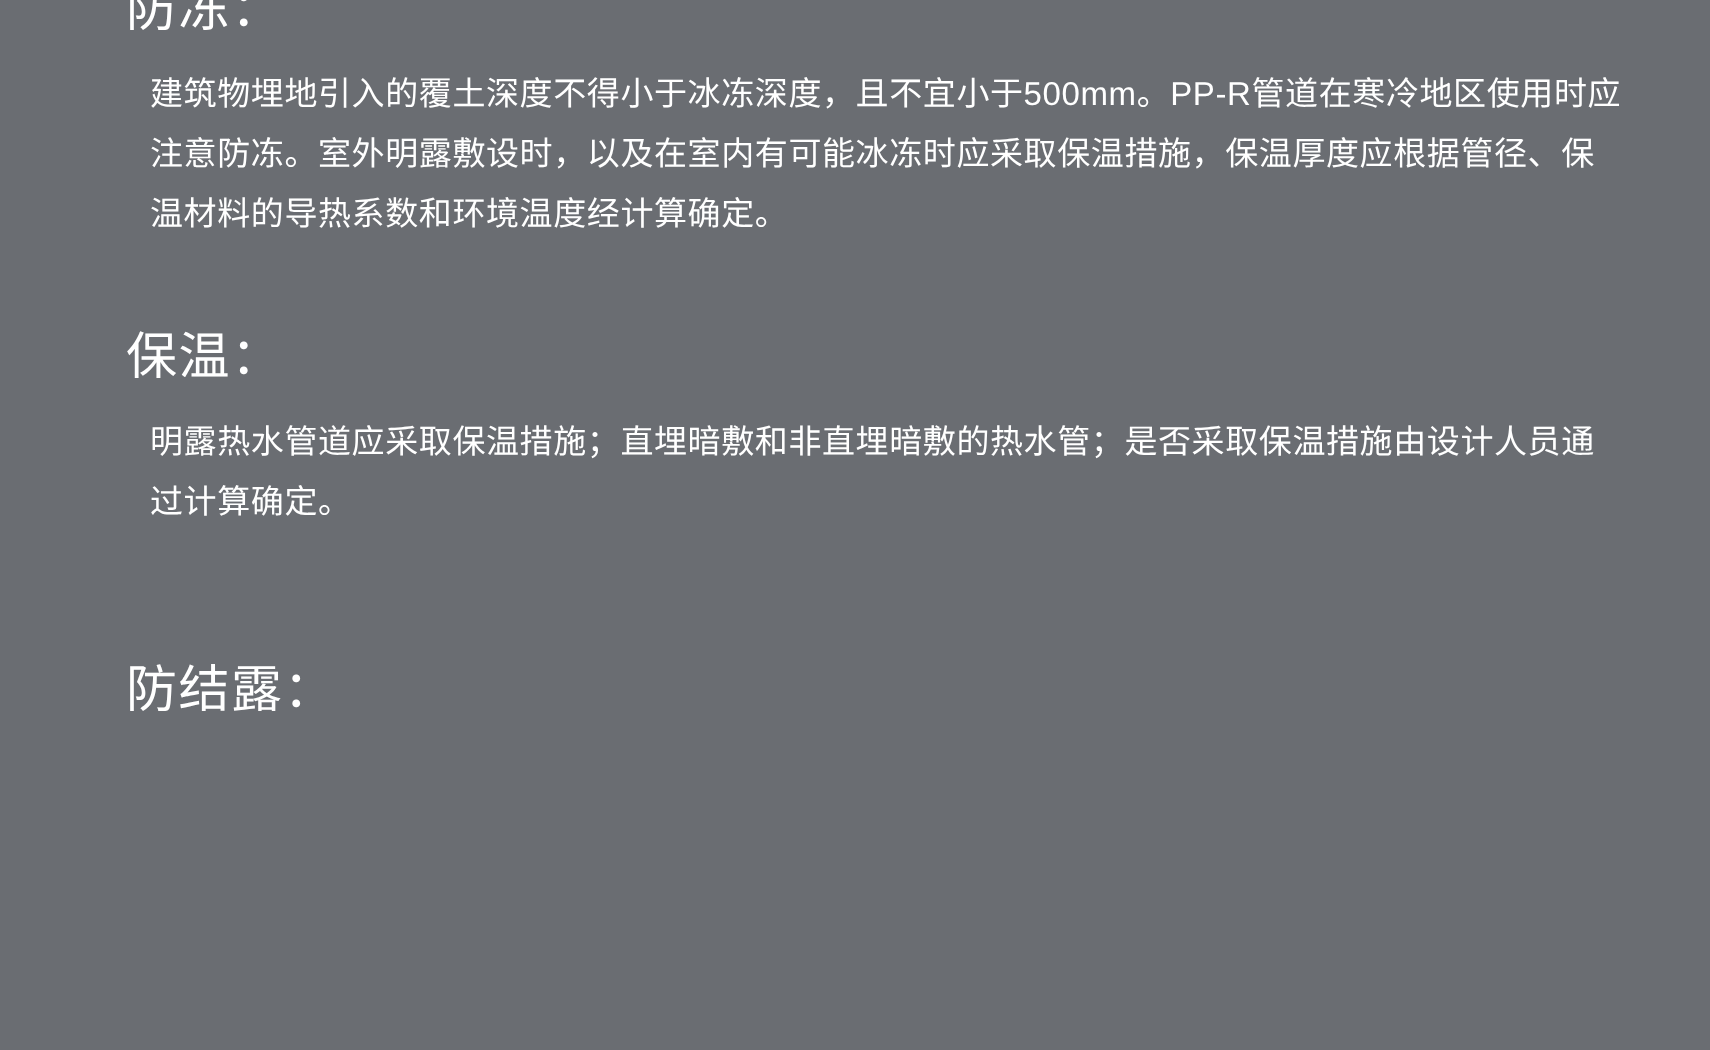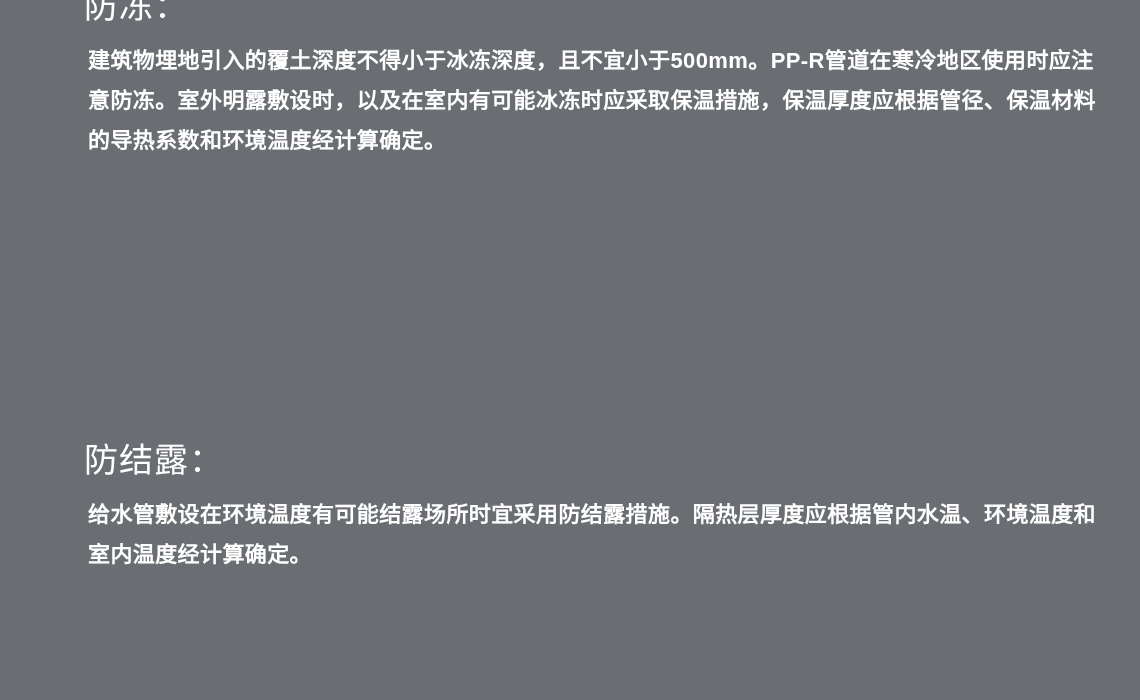--- a/index.html
+++ b/index.html
@@ -30,39 +30,42 @@
     font-size: 34px;
     line-height: 1.2;
     font-weight: 400;
     letter-spacing: 1px;
     color: #ffffff;
     margin: 0 0 14px 0;
   }
   .section-body {
     font-size: 22px;
     line-height: 1.82;
-    font-weight: 700;
+    font-weight: 400;
     letter-spacing: 0.4px;
     color: #ffffff;
-    margin: 4px;
+    margin: 16px;
     max-width: 1020px;
   }
   #sec-0 { top: -14px; }
   #sec-1 { top: 218px; }
   #sec-2 { top: 440px; }
 </style>
 </head>
 <body>
 
 <div class="page">
 
   <section class="section" id="sec-0">
     <h2 class="section-heading">防冻：</h2>
     <p class="section-body">建筑物埋地引入的覆土深度不得小于冰冻深度，且不宜小于500mm。PP-R管道在寒冷地区使用时应注意防冻。室外明露敷设时，以及在室内有可能冰冻时应采取保温措施，保温厚度应根据管径、保温材料的导热系数和环境温度经计算确定。</p>
   </section>
 
+  <section class="section" id="sec-1">
+    <h2 class="section-heading">保温：</h2>
+    <p class="section-body">明露热水管道应采取保温措施；直埋暗敷和非直埋暗敷的热水管；是否采取保温措施由设计人员通过计算确定。</p>
+  </section>
 
   <section class="section" id="sec-2">
     <h2 class="section-heading">防结露：</h2>
-    <p class="section-body">给水管敷设在环境温度有可能结露场所时宜采用防结露措施。隔热层厚度应根据管内水温、环境温度和室内温度经计算确定。</p>
   </section>
 
 </div>
 
 </body></html>

